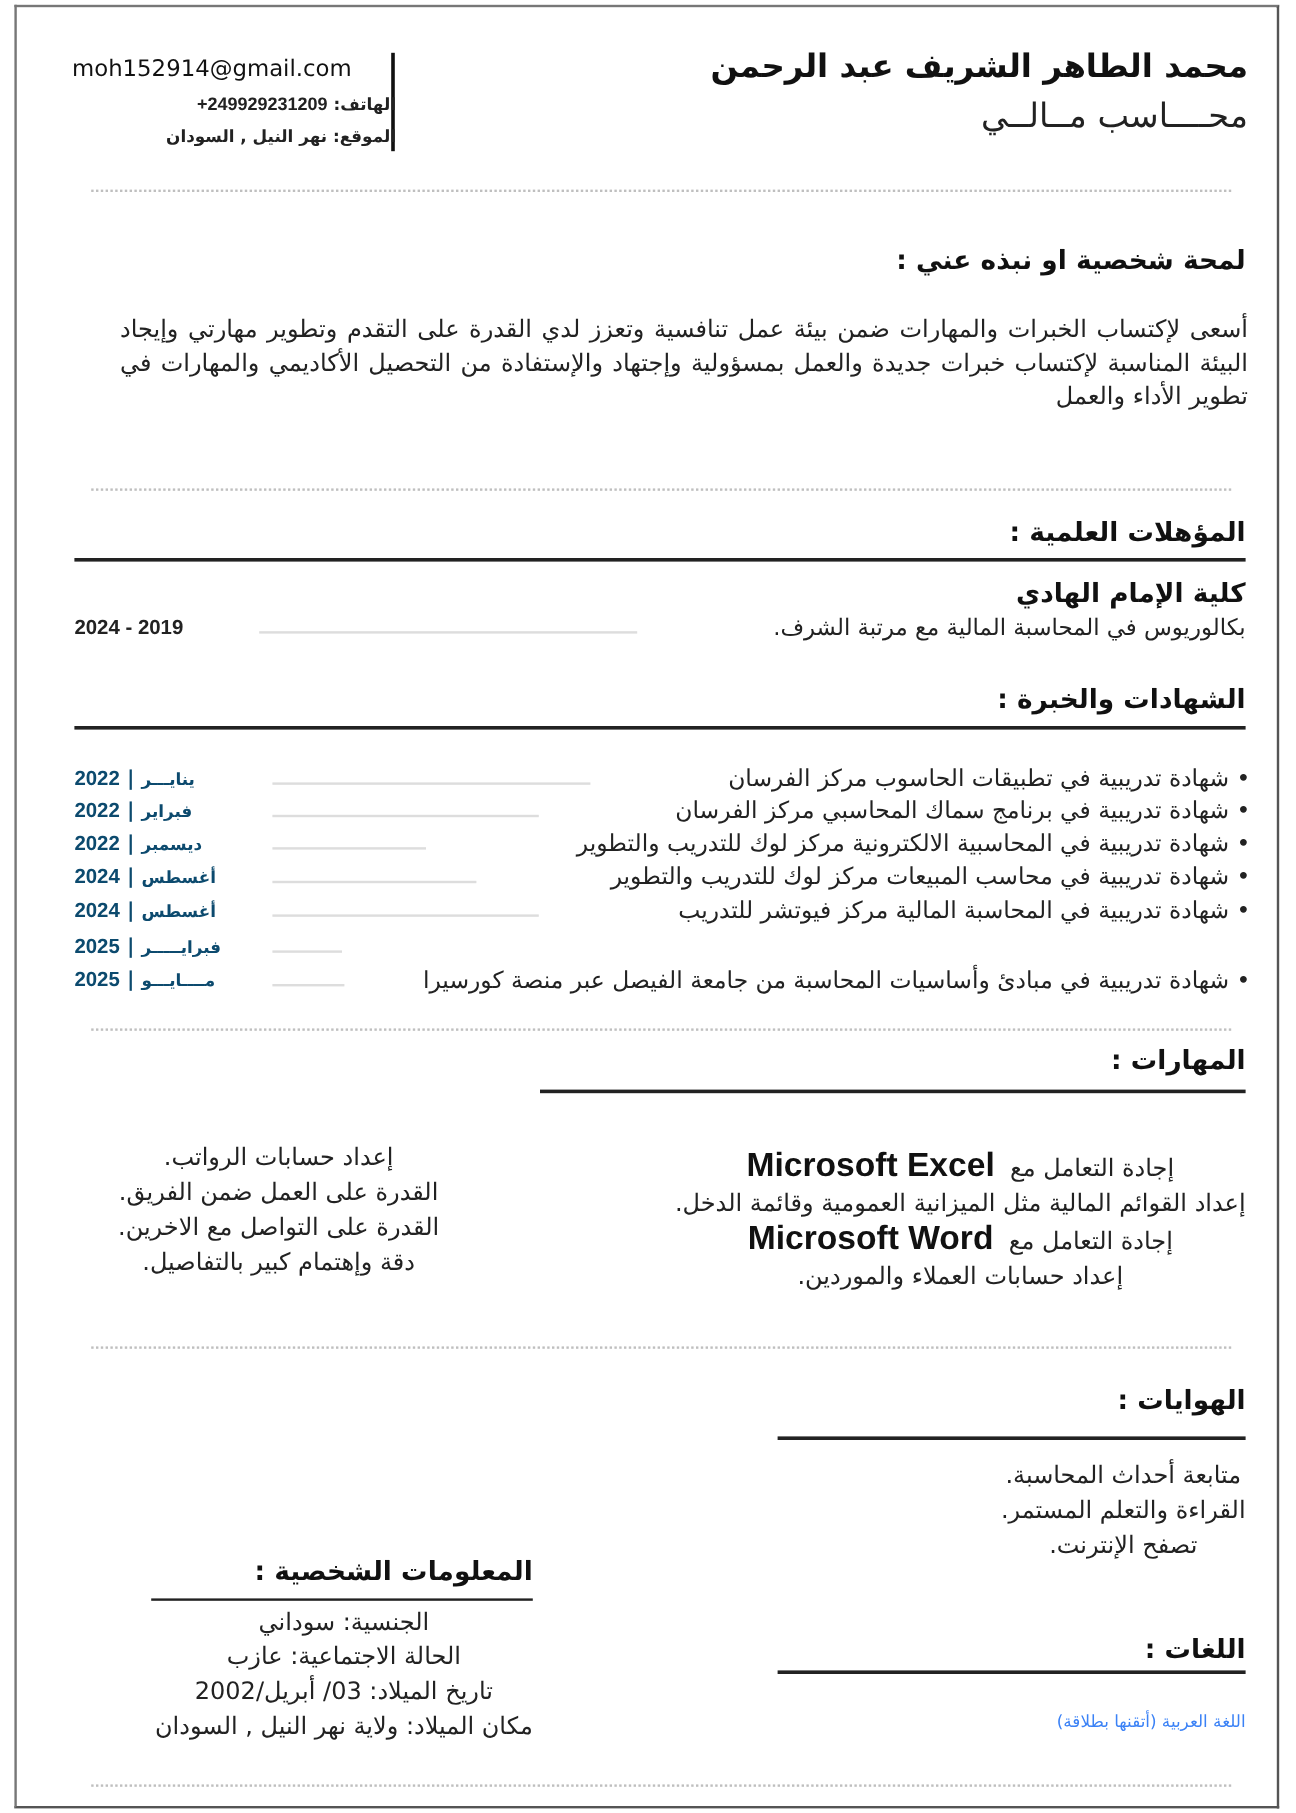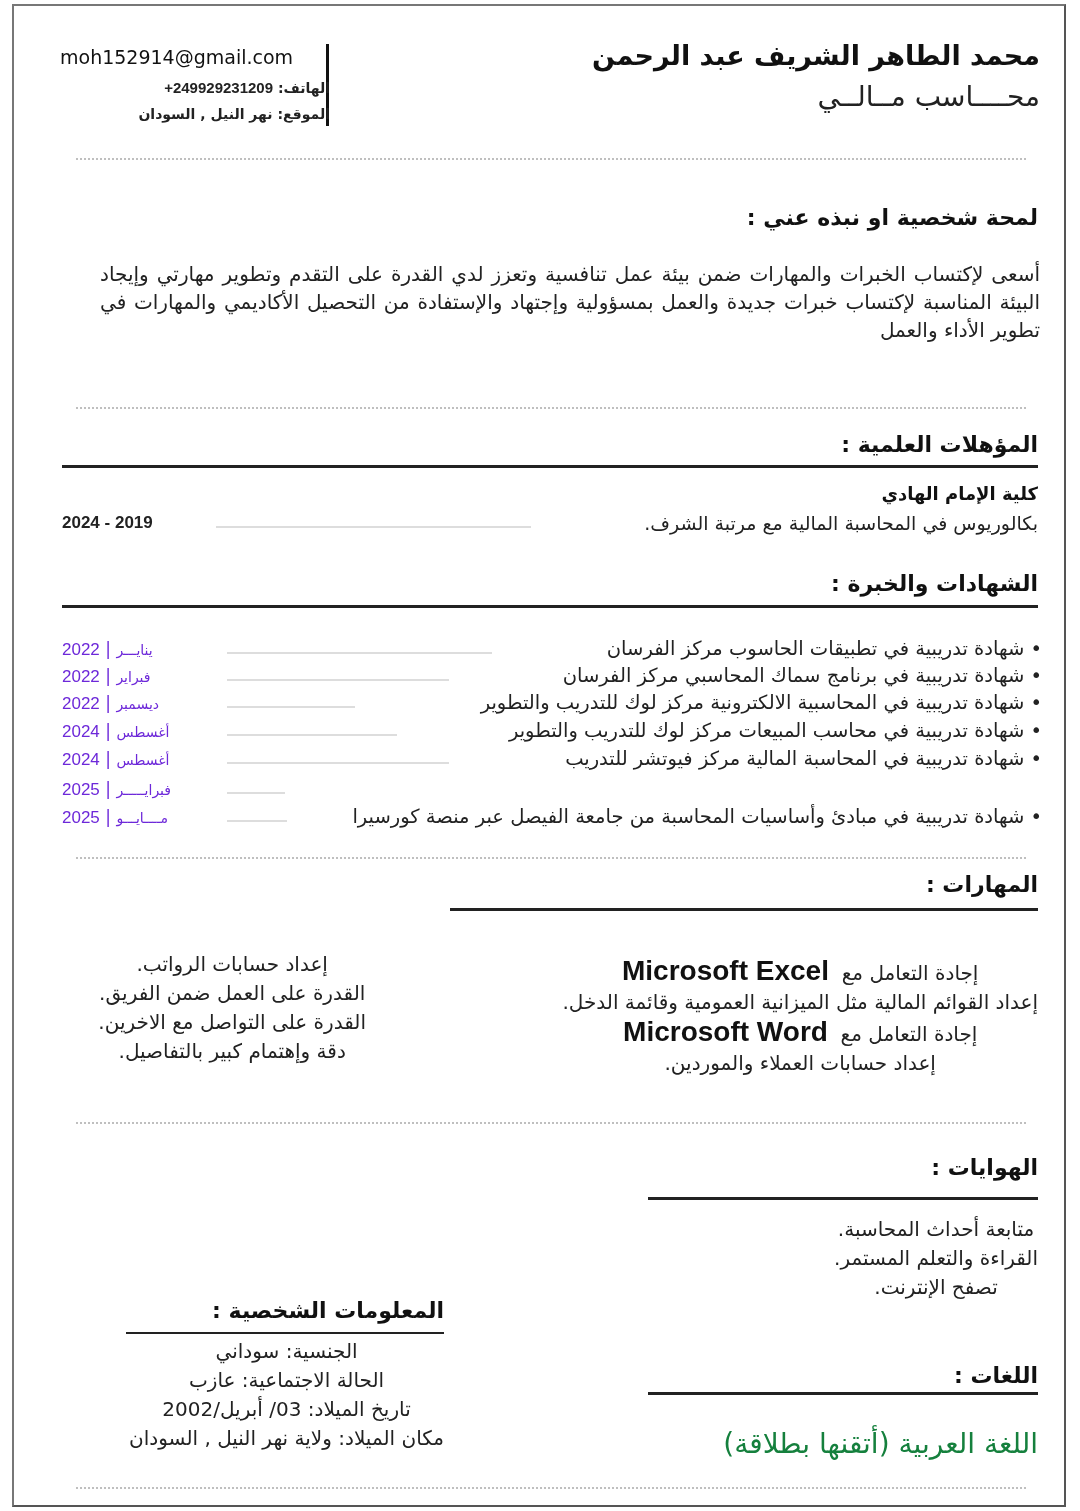--- a/index.html
+++ b/index.html
@@ -27,32 +27,32 @@
 
   .body-text { font-size: 20px; color: #222; line-height: 28px; }
 
   
   .about-title { right: 42px; top: 205px; }
   .about-text { left: 82px; right: 40px; top: 260px; }
 
   
   .qual-title { right: 42px; top: 432px; }
   .qual-rule { left: 62px; right: 42px; top: 465px; }
-  .uni { right: 42px; top: 483px; font-size: 18px; font-weight: bold; color: #111; white-space: nowrap; }
+  .uni { right: 42px; top: 483px; font-size: 22px; font-weight: bold; color: #111; white-space: nowrap; }
   .degree { right: 42px; top: 512px; font-size: 19px; color: #222; white-space: nowrap; }
   .qual-line { left: 216px; width: 315px; top: 526px; height: 2px; background: #ddd; }
   .qual-date { left: 62px; top: 513px; font-size: 17px; font-weight: bold; color: #222; white-space: nowrap; direction: ltr; }
 
   
   .cert-title { right: 42px; top: 571px; }
   .cert-rule { left: 62px; right: 42px; top: 605px; }
   .cert-row { position: absolute; left: 62px; right: 38px; height: 28px; }
   .cert-text { position: absolute; right: 0; top: 0; font-size: 19.5px; color: #222; white-space: nowrap; direction: rtl; }
   .cert-line { position: absolute; top: 15px; height: 2px; background: #ddd; }
-  .cert-date { position: absolute; left: 0; top: 2px; font-size: 17px; font-weight: normal; color: #6d28d9; white-space: nowrap; direction: ltr; }
+  .cert-date { position: absolute; left: 0; top: 2px; font-size: 17px; font-weight: bold; color: #0c4a6e; white-space: nowrap; direction: ltr; }
   .cert-date .m { font-size: 14px; }
 
   
   .skills-title { right: 42px; top: 872px; }
   .skills-rule { left: 450px; right: 42px; top: 908px; }
   .skills-right { right: 42px; top: 956px; font-size: 20px; color: #222; line-height: 29px; white-space: nowrap; }
   .skills-right .en { font-family: "Liberation Sans", sans-serif; font-weight: bold; color: #111; font-size: 28px; }
   .skills-left { right: 714px; top: 950px; font-size: 20px; color: #222; line-height: 29px; white-space: nowrap; }
 
   
@@ -61,21 +61,21 @@
   .hobbies-list { right: 42px; top: 1215px; font-size: 20px; color: #222; line-height: 29px; white-space: nowrap; }
 
   
   .pinfo-title { right: 636px; top: 1298px; }
   .pinfo-rule { left: 126px; right: 636px; top: 1332px; height: 2px; }
   .pinfo-list { right: 636px; top: 1337px; font-size: 20px; color: #222; line-height: 29px; white-space: nowrap; }
 
   
   .lang-title { right: 42px; top: 1363px; }
   .lang-rule { left: 648px; right: 42px; top: 1392px; }
-  .lang-text { right: 42px; top: 1427px; font-size: 28px; color: #15803d; white-space: nowrap; }
+  .lang-text { right: 42px; top: 1427px; font-size: 14px; color: #3b82f6; white-space: nowrap; }
 </style>
 </head>
 <body>
 
 <div class="page"></div>
 
 <div class="abs rtl name">محمد الطاهر الشريف عبد الرحمن</div>
 <div class="abs rtl title">محــــاسب مــالــي</div>
 
 <div class="abs contact-bar"></div>

